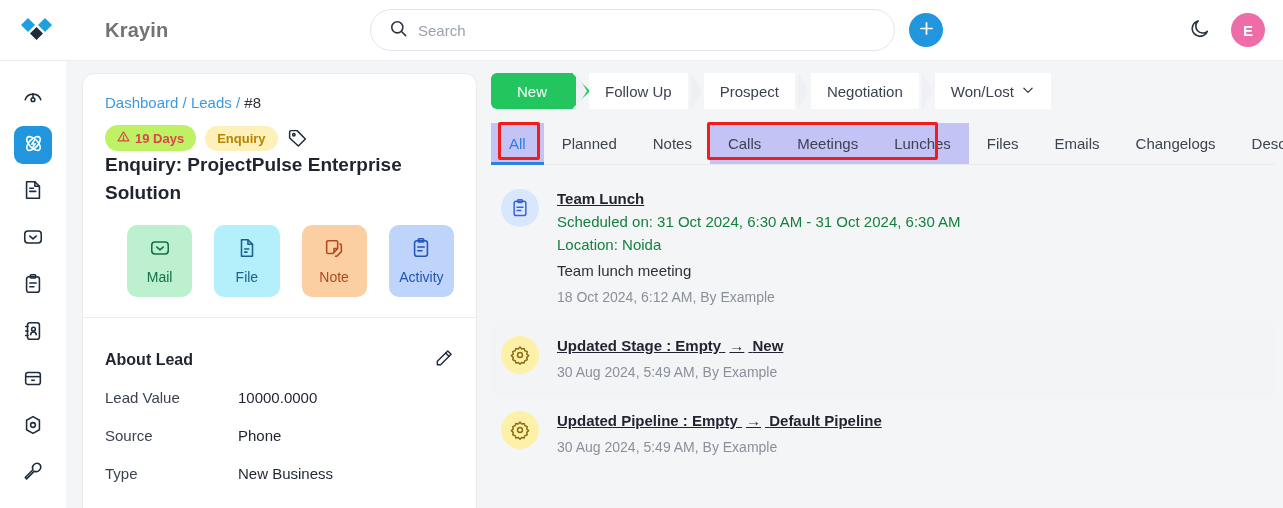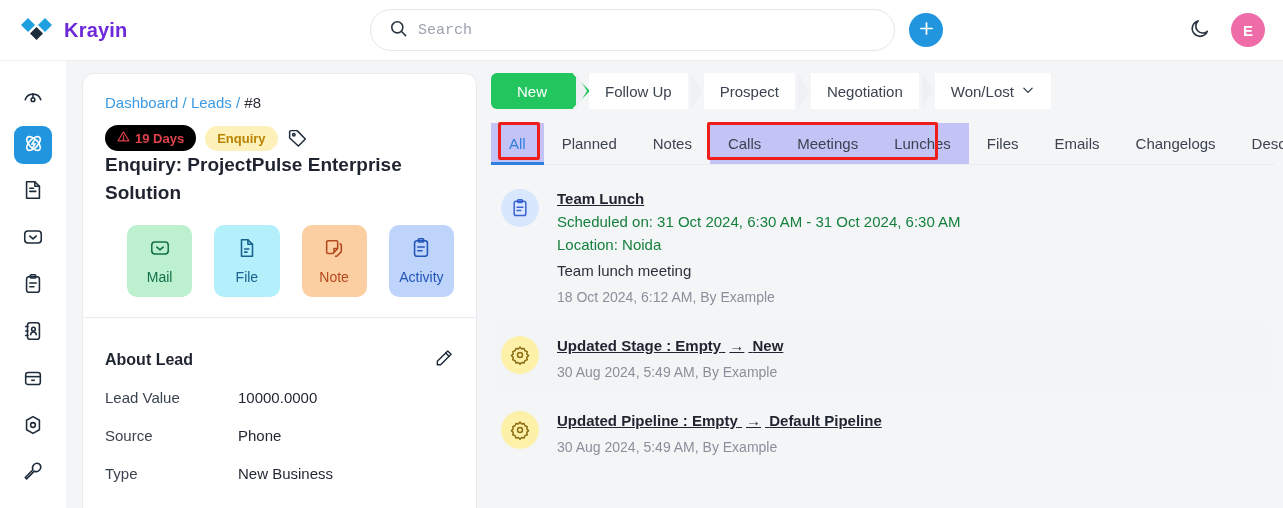--- a/index.html
+++ b/index.html
@@ -15,32 +15,32 @@
   .header {
     position: absolute; top: 0; left: 0;
     width: 1283px; height: 61px;
     background: #ffffff;
     display: flex; align-items: center;
     border-bottom: 1px solid #eceef1;
     z-index: 5;
   }
   .brand { display: flex; align-items: center; gap: 10px; padding-left: 20px; width: 350px; }
   .brand-logo { width: 34px; height: 26px; position: relative; }
-  .brand-name { font-size: 20px; font-weight: 700; letter-spacing: .2px; color: #6d28d9; }
+  .brand-name { font-size: 20px; font-weight: 700; letter-spacing: .2px; color: #737373; margin-left: 41px; }
 
   .search-wrap { flex: 0 0 auto; margin-left: 20px; }
   .search-box {
     width: 525px; height: 42px;
     border: 1px solid #e3e6ea; border-radius: 21px;
     display: flex; align-items: center; gap: 10px;
     padding: 0 18px; background: #fff;
   }
   .search-input {
     border: none; outline: none; background: transparent;
-    font-family: Liberation Mono, monospace;
+    font-family: Liberation Sans, sans-serif;
     font-size: 15px; color: #374151; width: 440px;
   }
   .search-input::placeholder { color: #9aa2ad; }
 
   .plus-btn {
     width: 34px; height: 34px; border-radius: 50%;
     background: #2196de; margin-left: 14px;
     display: flex; align-items: center; justify-content: center;
     border: none; cursor: pointer;
   }
@@ -94,21 +94,21 @@
   .breadcrumb a { color: #3b9ae1; text-decoration: none; cursor: pointer; }
   .breadcrumb .sep { color: #3b9ae1; }
   .breadcrumb .current { color: #2b2f36; }
 
   .badges { display: flex; align-items: center; gap: 9px; margin-top: 14px; }
   .badge {
     font-size: 13px; font-weight: 600;
     border-radius: 15px; padding: 5px 12px;
     display: flex; align-items: center; gap: 5px;
   }
-  .badge-days { background: #000000; color: #e0424a; }
+  .badge-days { background: #bef264; color: #e0424a; }
   .badge-type { background: #fdf0b8; color: #b98300; }
   .tag-icon { cursor: pointer; display: flex; align-items: center; }
 
   .lead-title {
     font-size: 19px; font-weight: 700; line-height: 28px;
     color: #1f2430; max-width: 330px;
   }
 
   .quick-actions { display: flex; gap: 22px; margin-top: 18px; padding-left: 22px; }
   .qa {

